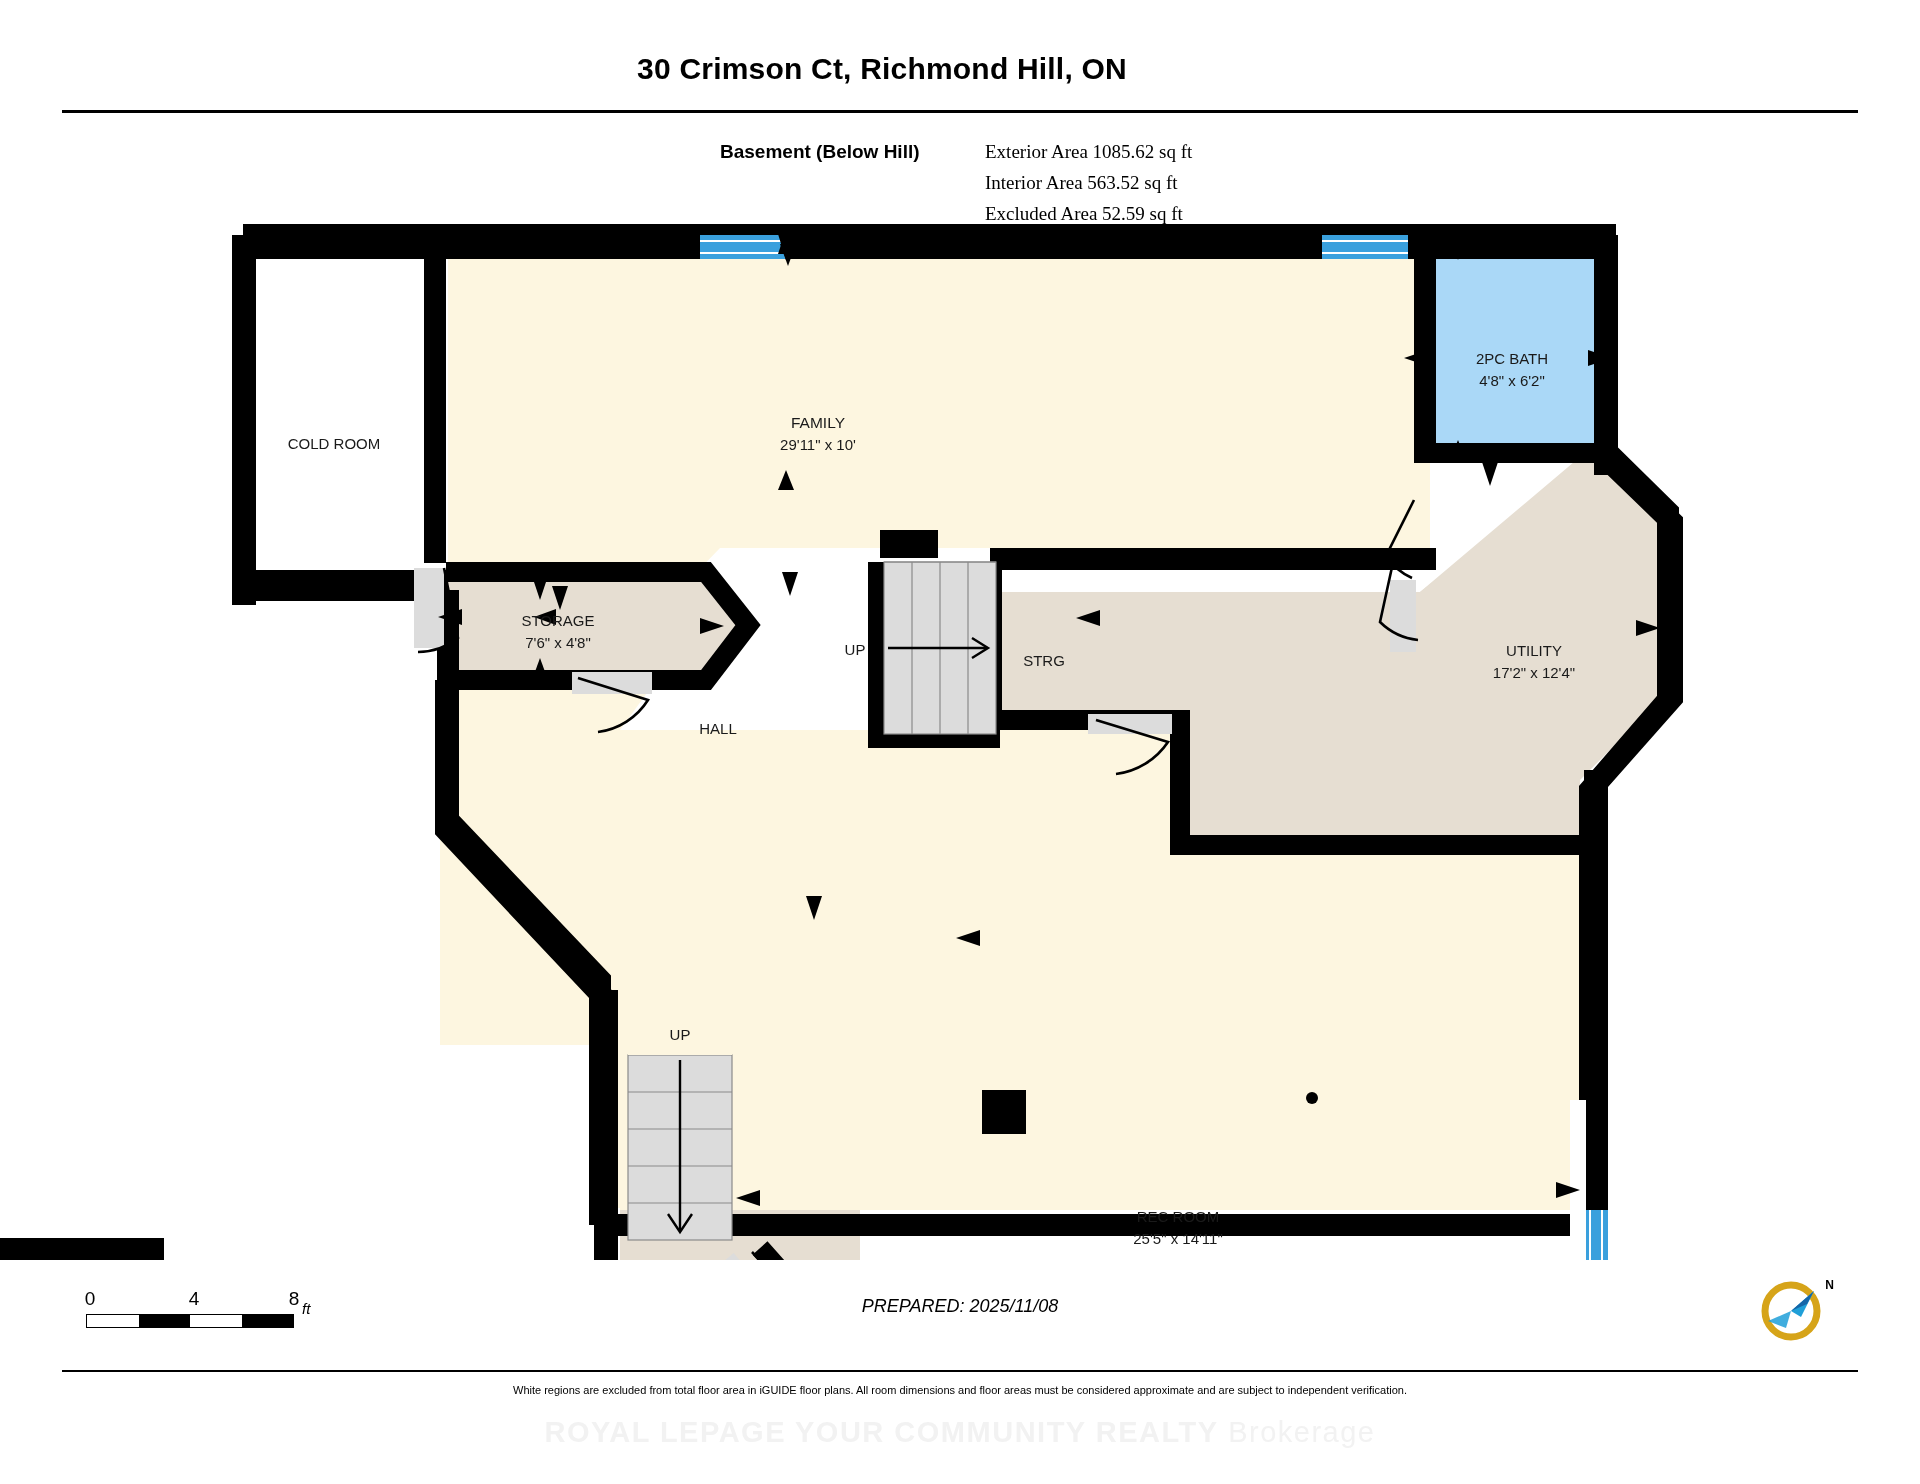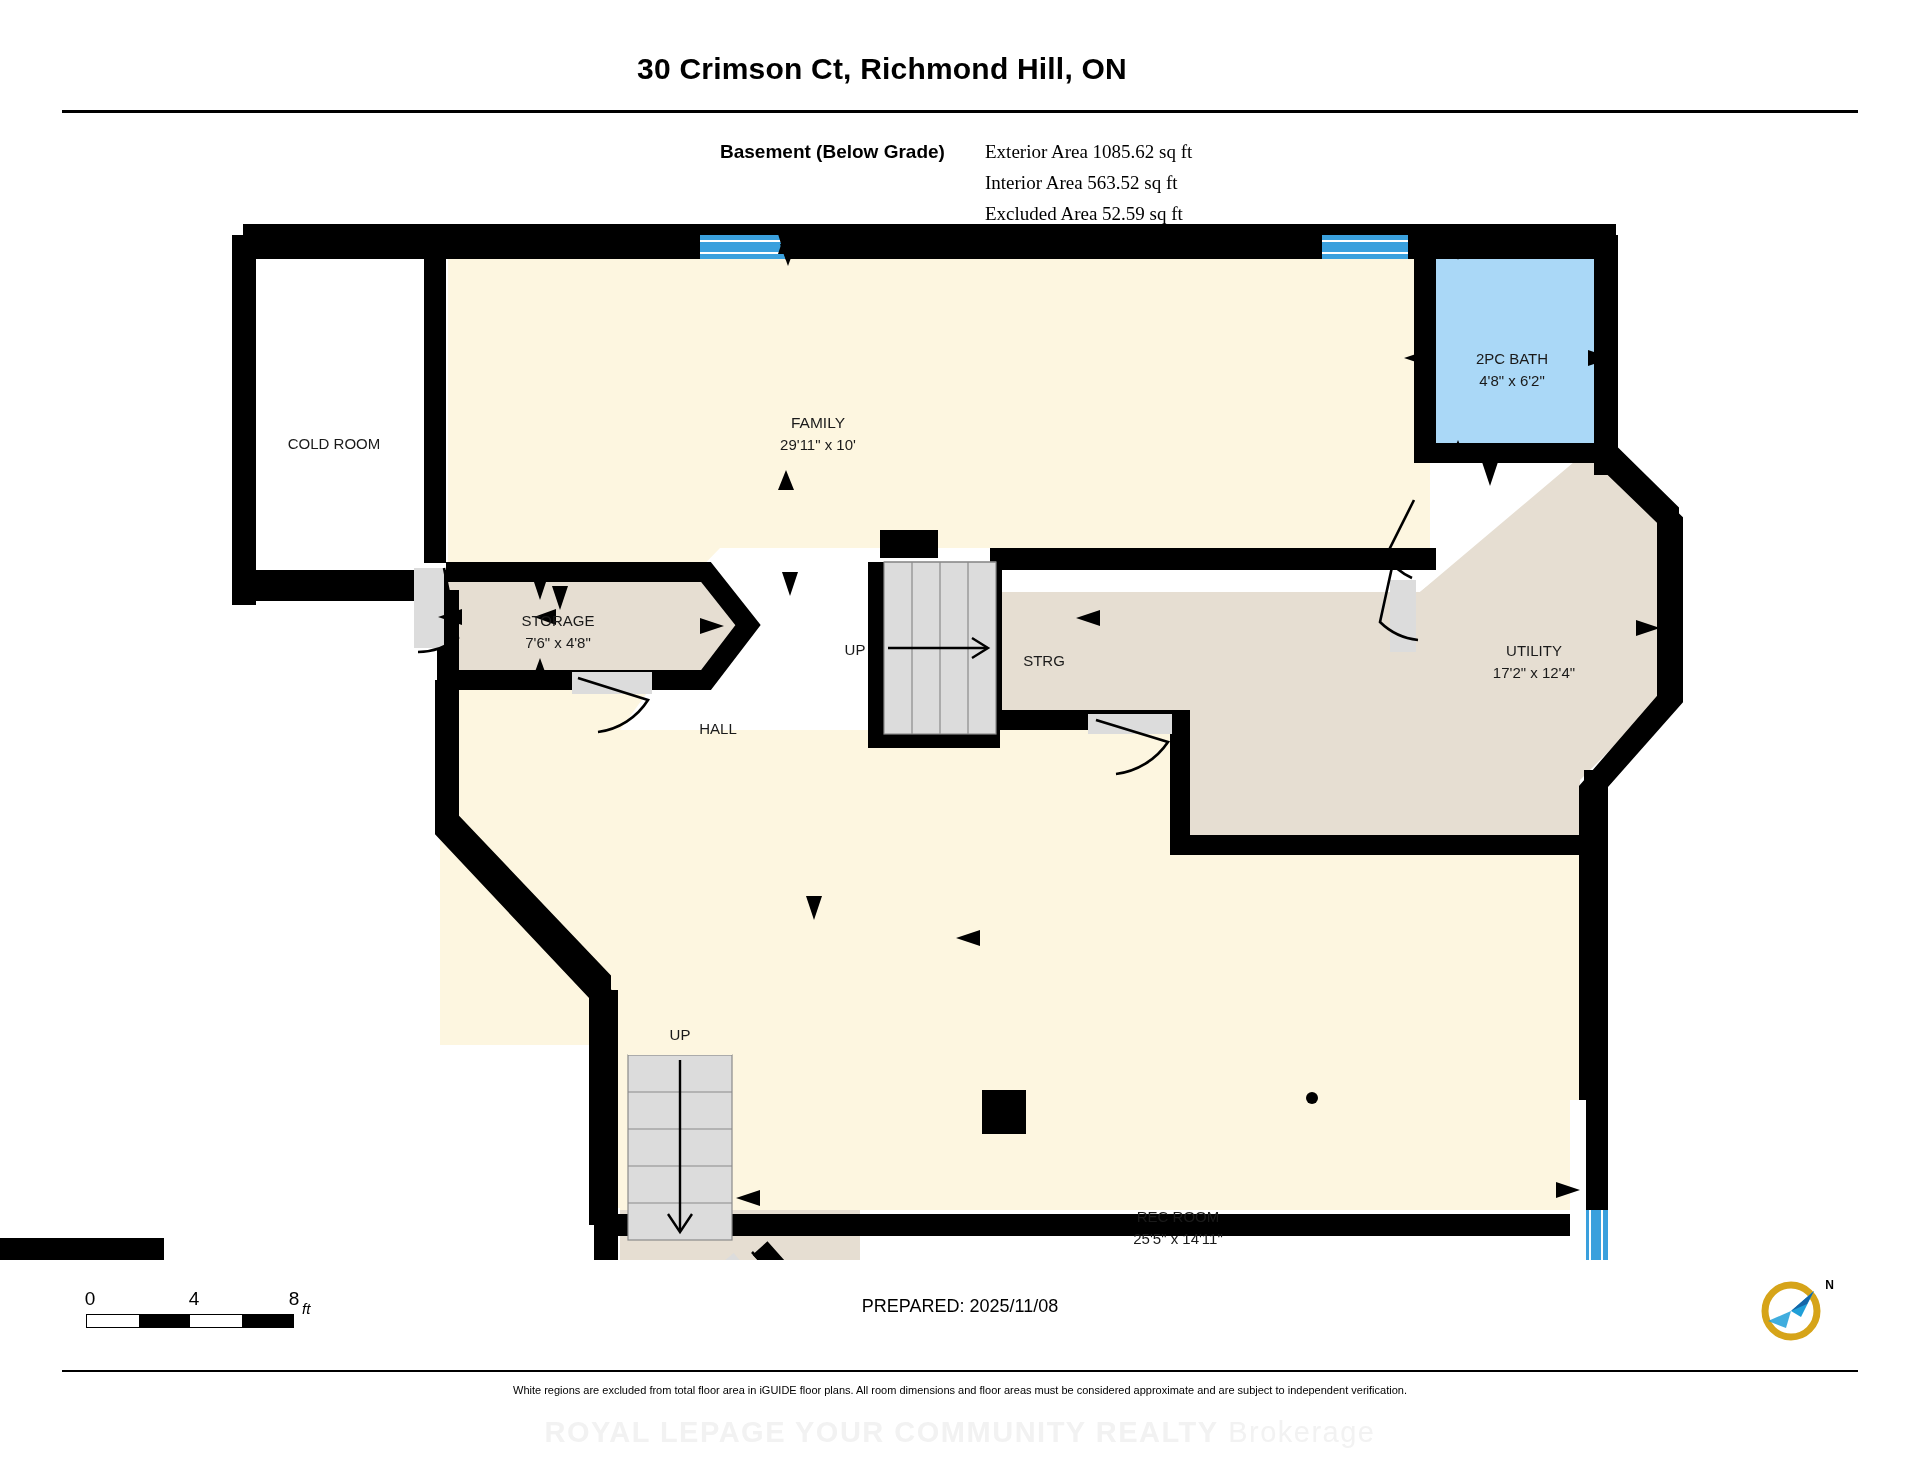--- a/index.html
+++ b/index.html
@@ -125,20 +125,21 @@
     font-style: italic;
   }
 
   #prepared {
     position: absolute;
     top: 1296px;
     left: 0;
     width: 1920px;
     text-align: center;
     font-size: 18px;
+    font-style: italic;
   }
 
   #compass {
     position: absolute;
     left: 1752px;
     top: 1272px;
     width: 78px;
     height: 78px;
   }
   #compass .n-letter {
@@ -178,21 +179,21 @@
   }
   #watermark b { font-weight: bold; }
 </style>
 </head>
 <body>
 
 <div id="page-title">30 Crimson Ct, Richmond Hill, ON</div>
 <div id="title-rule"></div>
 
 <div id="areas-block">
-  <div class="floor-label">Basement (Below Grade)</div>
+  <div class="floor-label">Basement (Below Hill)</div>
   <div class="area-lines">
     <div>Exterior Area 1085.62 sq ft</div>
     <div>Interior Area 563.52 sq ft</div>
     <div>Excluded Area 52.59 sq ft</div>
   </div>
 </div>
 
 <div id="floorplan">
 <svg width="1920" height="1060" viewBox="0 0 1920 1060" xmlns="http://www.w3.org/2000/svg">
 

